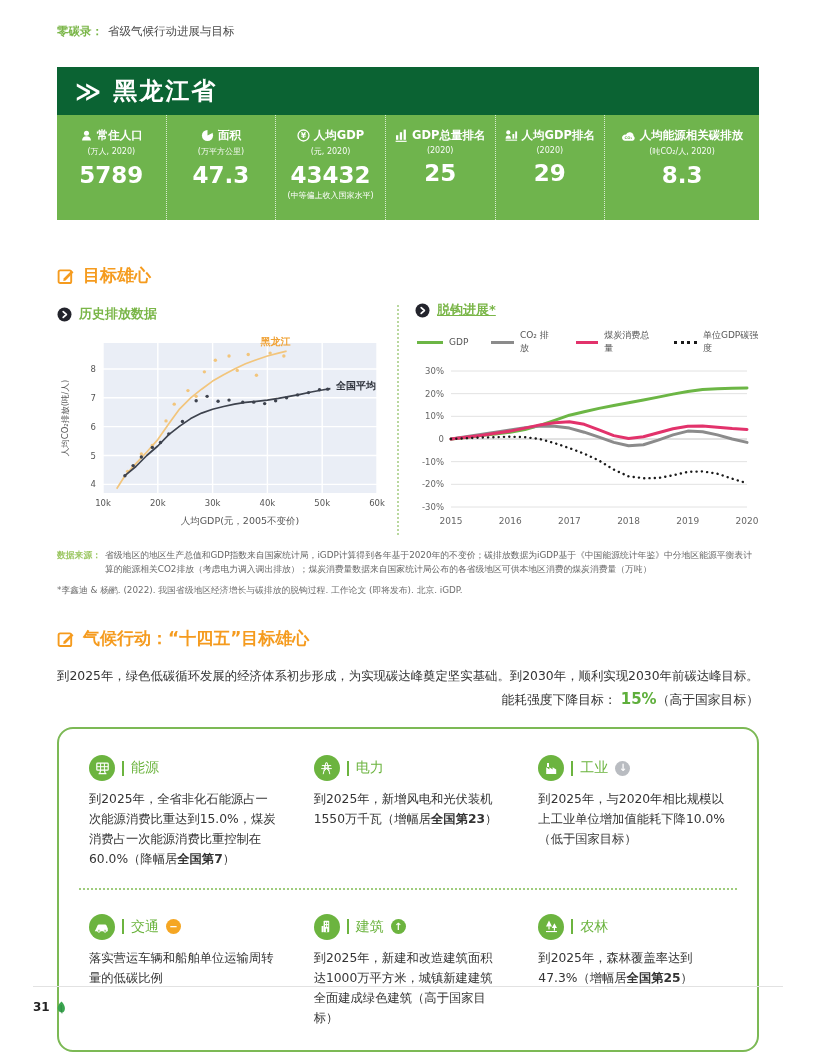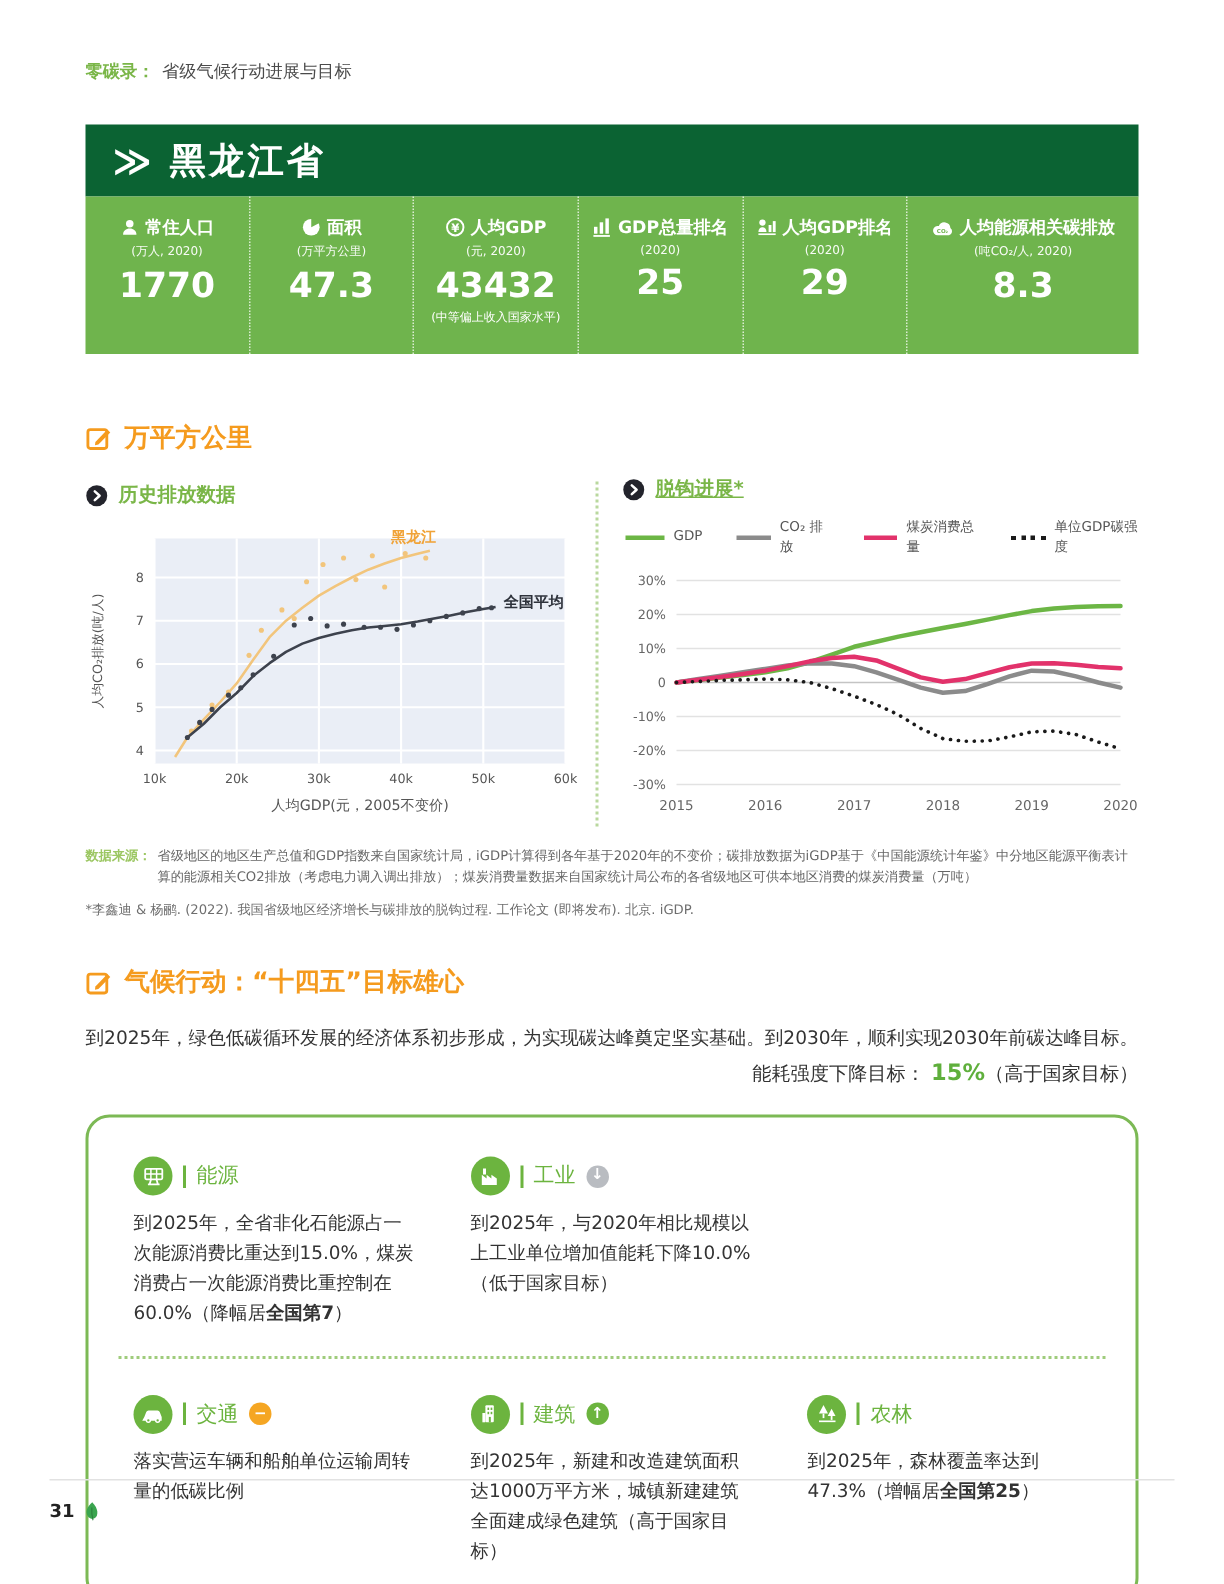--- a/index.html
+++ b/index.html
@@ -1,21 +1,21 @@
 <!DOCTYPE html>
 <html><head>
 <meta charset="utf-8">
 <style>
   html,body{margin:0;padding:0;background:#ffffff;}
   .page{position:relative;width:816px;height:1056px;background:#fff;overflow:hidden;
         font-family:"DejaVu Sans","Liberation Sans",sans-serif;color:#3a3a3a;}
   .content{padding:0 57px;}
 
   
-  .doc-header{padding-top:40px;font-size:11.5px;color:#4a4a4a;display:flex;gap:5px;}
+  .doc-header{padding-top:24px;font-size:11.5px;color:#4a4a4a;display:flex;gap:5px;}
   .doc-header .brand{color:#7ab648;font-weight:bold;}
 
   
   .banner{margin-top:28px;height:48px;background:#0b6333;color:#fff;display:flex;align-items:center;padding-left:18px;box-sizing:border-box;}
   .banner .chev{font-size:25px;font-weight:bold;margin-right:14px;letter-spacing:-2px;}
   .banner .title{font-size:24px;font-weight:bold;letter-spacing:2px;}
 
   
   .stats{background:#6fb44d;height:105px;display:flex;color:#fff;}
   .stat{flex:1;text-align:center;padding:13px 4px 6px;box-sizing:border-box;border-left:1px dotted rgba(255,255,255,.75);}
@@ -91,21 +91,21 @@
     <div class="stats">
       <div class="stat">
         <div class="stat-label">
           <svg width="13" height="13" viewBox="0 0 14 13">
               <circle cx="7" cy="4" r="2.7" fill="#fff"></circle>
               <path d="M2.2 11.8c0-2.7 2.1-4.4 4.8-4.4s4.8 1.7 4.8 4.4z" fill="#fff"></path>
             </svg>
           <span>常住人口</span>
         </div>
         <div class="stat-sub">(万人, 2020)</div>
-        <div class="stat-value">1770</div>
+        <div class="stat-value">5789</div>
       </div>
       <div class="stat">
         <div class="stat-label">
           <svg width="13" height="13" viewBox="0 0 14 14">
               <circle cx="7" cy="7" r="6" fill="#fff"></circle>
               <path d="M7 7 L7 0.4 A6.6 6.6 0 0 1 12.8 4 Z" fill="#6fb44d"></path>
             </svg>
           <span>面积</span>
         </div>
         <div class="stat-sub">(万平方公里)</div>
@@ -161,21 +161,21 @@
         <div class="stat-sub">(吨CO₂/人, 2020)</div>
         <div class="stat-value">8.3</div>
       </div>
     </div>
 
     <div class="sec-head">
       <svg width="18" height="18" viewBox="0 0 18 18">
           <rect x="1.6" y="3.4" width="12.6" height="12.6" rx="1.6" fill="none" stroke="#f59b1e" stroke-width="1.9"></rect>
           <path d="M6.6 11.6 L14.6 3.4 l1.9 1.9 L8.6 13.4 6.3 13.9z" fill="#f59b1e"></path>
         </svg>
-      <span>万平方公里</span>
+      <span>目标雄心</span>
     </div>
 
     <div class="charts-row">
       <div class="chart-left">
         <div class="sub-head">
           <svg width="15" height="15" viewBox="0 0 15 15">
               <circle cx="7.5" cy="7.5" r="7" fill="#23242c"></circle>
               <path d="M6.2 4.6 l3.2 2.9 -3.2 2.9" fill="none" stroke="#fff" stroke-width="1.7" stroke-linecap="round" stroke-linejoin="round"></path>
             </svg>
           <span>历史排放数据</span>
@@ -333,20 +333,32 @@
             </span>
             <span class="card-bar"></span>
             <span class="card-label">能源</span>
           </div>
           <div class="card-body"><span>到2025年，全省非化石能源占一次能源消费比重达到15.0%，煤炭消费占一次能源消费比重控制在60.0%（降幅居</span><span style="font-weight: bold;">全国第7</span><span>）</span></div>
         </div>
         <div class="card">
           <div class="card-head">
             <span class="card-icon">
               <svg width="15" height="15" viewBox="0 0 15 15">
+                  <path d="M4.2 13.2 L6.8 1.8 h1.4 L10.8 13.2 M2.8 4.6h9.4 M2.2 7.6h10.6 M5 10 l5-5.4 M10 10 l-5-5.4" stroke="#fff" stroke-width="1" fill="none"></path>
+                </svg>
+            </span>
+            <span class="card-bar"></span>
+            <span class="card-label">电力</span>
+          </div>
+          <div class="card-body"><span>到2025年，新增风电和光伏装机1550万千瓦（增幅居</span><span style="font-weight: bold;">全国第23</span><span>）</span></div>
+        </div>
+        <div class="card">
+          <div class="card-head">
+            <span class="card-icon">
+              <svg width="15" height="15" viewBox="0 0 15 15">
                   <rect x="3" y="2" width="2" height="4" fill="#fff"></rect>
                   <path d="M2.2 13 V6.2 l3.2 2.4 V6.2 l3.2 2.4 V6.2 l3.6 2.4 V13 z" fill="#fff"></path>
                 </svg>
             </span>
             <span class="card-bar"></span>
             <span class="card-label">工业</span>
             <span class="status-icon status-gray">↓</span>
           </div>
           <div class="card-body"><span>到2025年，与2020年相比规模以上工业单位增加值能耗下降10.0%（低于国家目标）</span></div>
         </div>

